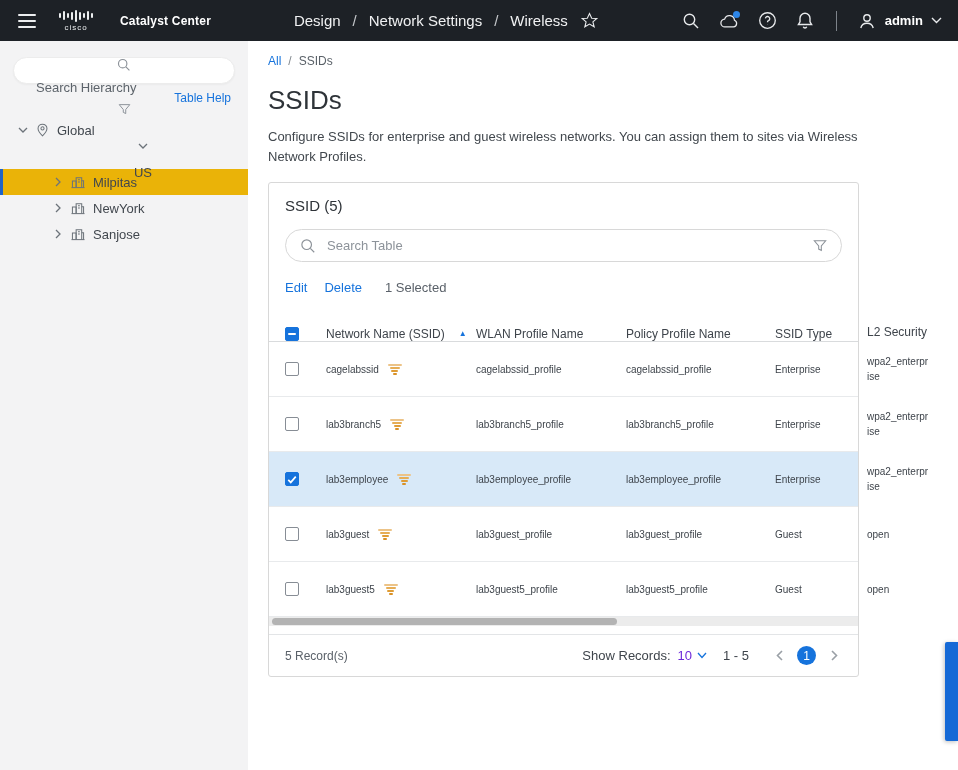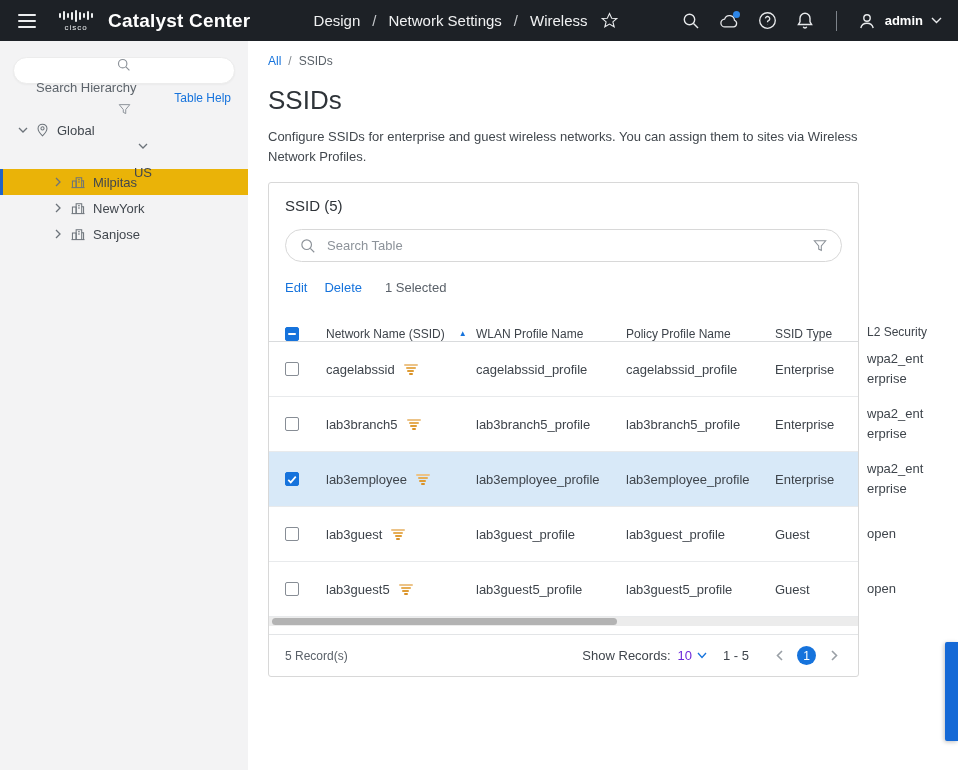--- a/index.html
+++ b/index.html
@@ -11,21 +11,21 @@
   }
   
   .topbar { height:41px; background:#1d2126; display:flex; align-items:center; padding:0 16px; color:#eceeef; }
   .topbar-left { display:flex; align-items:center; gap:15px; }
   .hamburger { display:flex; flex-direction:column; gap:4px; cursor:pointer; padding:4px 2px; }
   .hamburger span { display:block; width:18px; height:2px; background:#eceeef; border-radius:1px; }
   .cisco-logo { display:flex; flex-direction:column; align-items:center; margin-left:6px; }
   .logo-bars { display:flex; align-items:center; gap:2px; height:13px; }
   .logo-bars i { display:block; width:2px; background:#eceeef; border-radius:1px; }
   .cisco-word { font-size:8px; letter-spacing:1px; color:#eceeef; margin-top:1px; }
-  .product-name { font-size:19px; font-weight:700; color:#fff; margin-left:0; letter-spacing:.2px; }
+  .product-name { font-size:12px; font-weight:700; color:#fff; margin-left:12px; letter-spacing:.2px; }
   .topbar-crumb { margin:0 auto; display:flex; align-items:center; gap:12px; font-size:15px; color:#f0f1f2; }
   .topbar-crumb .sep { color:#c6c9cc; }
   .crumb-item { cursor:pointer; }
   .topbar-icons { display:flex; align-items:center; gap:19px; }
   .tb-icon { width:19px; height:19px; display:flex; align-items:center; justify-content:center; cursor:pointer; position:relative; }
   .tb-icon svg { stroke:#e8eaec; fill:none; stroke-width:1.4; }
   .cloud-dot { position:absolute; top:0px; right:-1px; width:7px; height:7px; border-radius:50%; background:#2d86e8; }
   .tb-divider { width:1px; height:20px; background:#7d838a; margin:0 2px; }
   .user-area { display:flex; align-items:center; gap:8px; cursor:pointer; }
   .user-name { font-size:13px; font-weight:700; color:#fff; }
@@ -61,21 +61,21 @@
     display:flex; align-items:center; gap:11px; padding:0 14px; }
   .table-search input { flex:1; border:none; outline:none; font-size:13px; color:#41474e; background:transparent;
     font-family:"Liberation Sans","DejaVu Sans",sans-serif; }
   .table-search input::placeholder { color:#8d939a; }
   .tbl-actions { display:flex; align-items:center; gap:17px; margin:18px 16px 11px; font-size:13px; }
   .tbl-actions a { color:#1673dc; text-decoration:none; cursor:pointer; }
   .sel-count { color:#5a6169; margin-left:6px; }
   
   .tr { display:flex; align-items:center; }
   .thead { height:36px; border-bottom:1px solid #d9dbdd; font-size:12px; color:#3e444b;align-items:flex-end; }
-  .trow { height:55px; border-bottom:1px solid #e8eaec; font-size:13px; color:#3e444b; }
+  .trow { height:55px; border-bottom:1px solid #e8eaec; font-size:10px; color:#3e444b; }
   .trow.selected { background:#d8e9f8; }
   .td { padding-right:6px; }
   .col-cb { width:57px; padding-left:16px; flex:none; }
   .col-name { width:150px; flex:none; display:flex; align-items:center; gap:9px; }
   .col-wlan { width:150px; flex:none; }
   .col-policy { width:149px; flex:none; }
   .col-type { width:92px; flex:none; }
   .col-l2 { width:63px; flex:none; word-break:break-all; line-height:1.55; padding-right:0; }
   .sort-asc { color:#1673dc; font-size:8px; margin-left:5px; position:relative; top:-1px; }
   .cb { width:14px; height:14px; border-radius:2px; border:1px solid #878d95; background:#fff; cursor:pointer;

